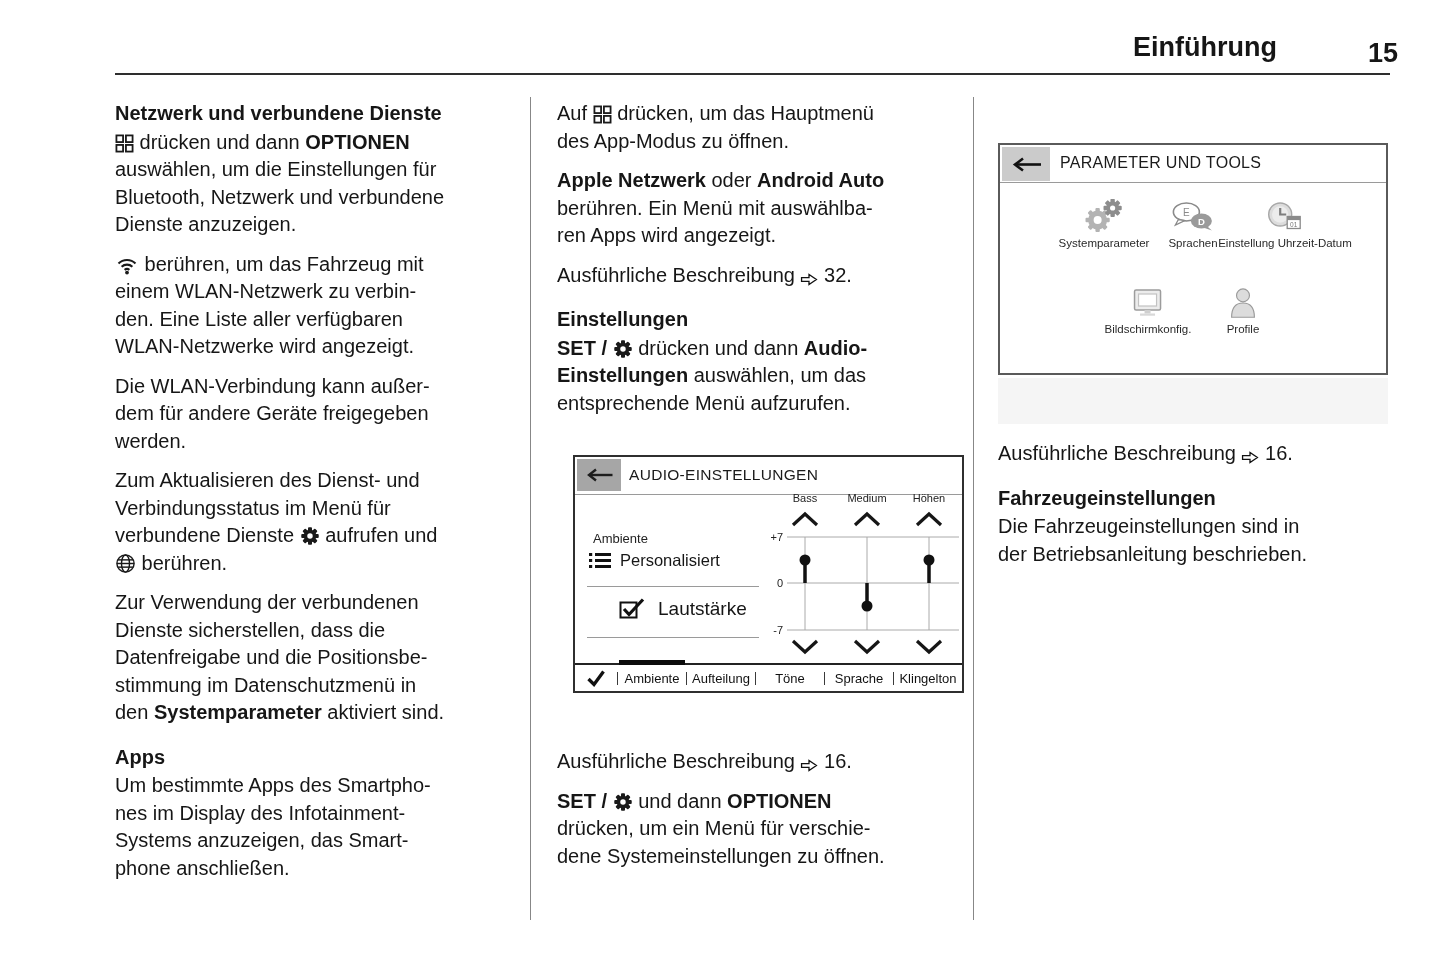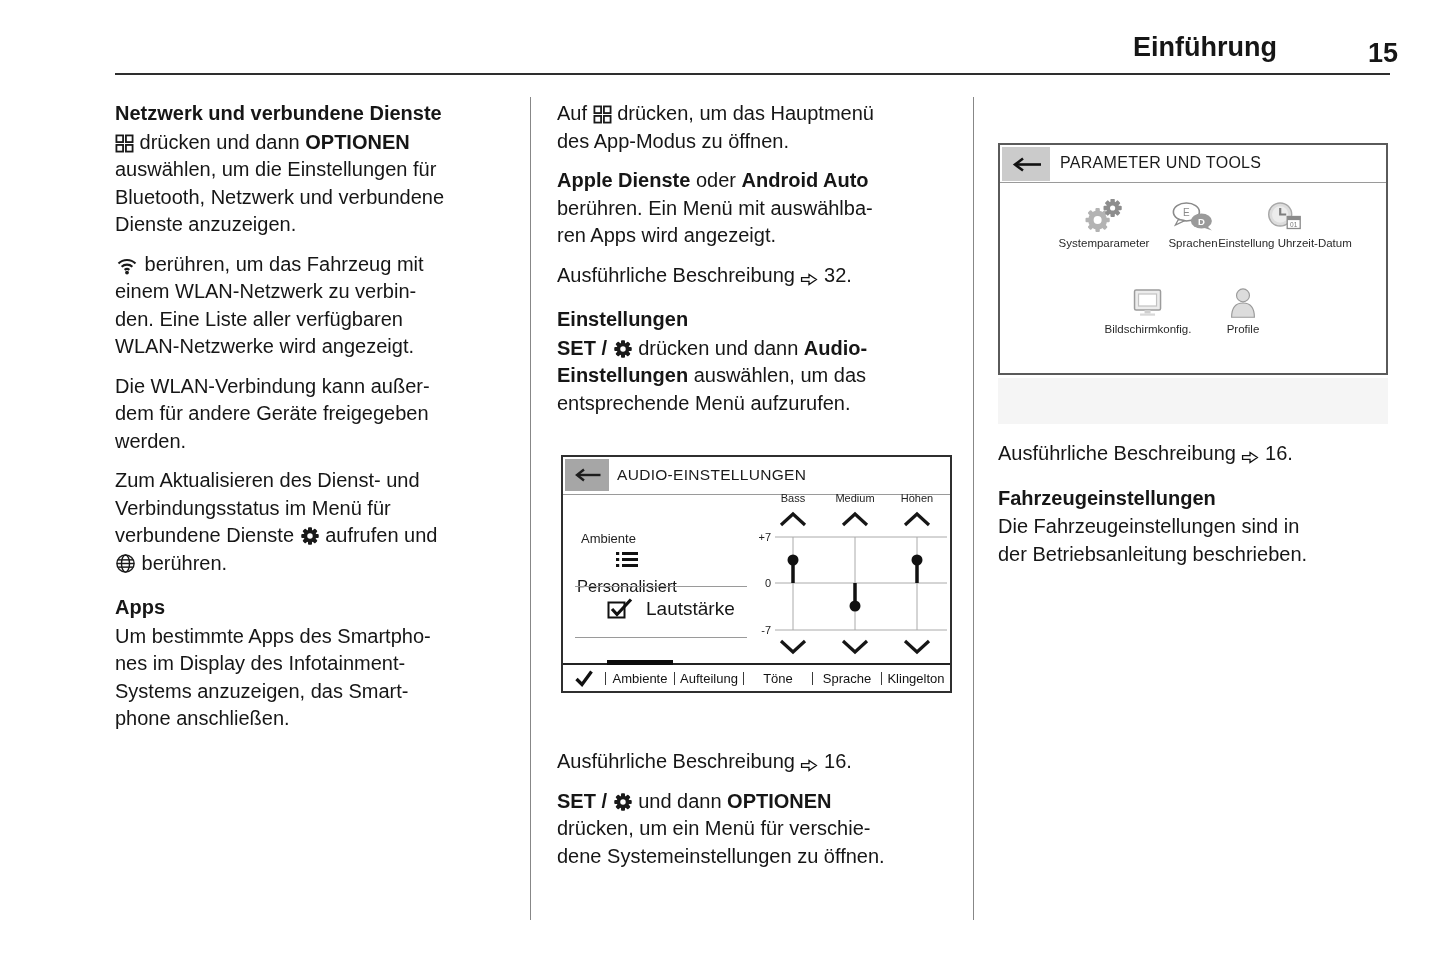--- a/index.html
+++ b/index.html
@@ -11,34 +11,34 @@
   .pg-rule{position:absolute;top:73px;left:115px;right:55px;border-top:2px solid #2e2e2e;}
   
   .vdiv{position:absolute;top:97px;height:823px;width:1px;background:#878787;}
   .col{position:absolute;top:100px;width:396px;}
   .col1{left:115px;} .col2{left:557px;} .col3{left:998px;}
   .p{font-size:20px;line-height:27.5px;margin:0 0 12px;}
   .h{font-size:20px;line-height:27.5px;font-weight:bold;margin:17px 0 1px;}
   .col .h:first-child{margin-top:0;}
   .ic{display:inline-block;vertical-align:-4px;line-height:0;}
   
-  #fig-audio{margin:38px 4px 55px;}
+  #fig-audio{margin:38px 16px 55px;}
   #fig-params{margin:43px 0 16px;}
   .panel{position:relative;background:#fff;}
   .audio-panel{width:387px;height:234px;border:2px solid #2f2f2f;}
   .params-panel{width:386px;height:228px;border:2px solid #5a5a5a;}
   .panel-header{position:absolute;top:0;left:0;right:0;height:37px;border-bottom:1px solid #9a9a9a;}
   .back-btn{position:absolute;top:2px;left:2px;display:flex;align-items:center;justify-content:center;}
   .audio-back{width:44px;height:32px;background:#a6a6a6;}
   .params-back{width:48px;height:34px;background:#cbcbcb;}
   .panel-title{position:absolute;top:9px;font-size:15.5px;letter-spacing:.3px;color:#1b1b1b;white-space:nowrap;text-align:center;}
   .audio-panel .panel-title{left:54px;}
   .params-panel .panel-title{left:60px;font-size:16px;}
   .amb-label{position:absolute;left:18px;top:74px;font-size:13px;color:#222;}
-  .pers-row{position:absolute;left:14px;top:94px;display:flex;align-items:center;gap:9px;font-size:16.5px;flex-direction:column;}
+  .pers-row{position:absolute;left:14px;top:94px;display:flex;align-items:center;gap:9px;font-size:16.5px;}
   .vol-row{position:absolute;left:44px;top:140px;display:flex;align-items:center;gap:13px;font-size:19px;}
   .hr{position:absolute;left:12px;width:172px;border-top:1px solid #9a9a9a;}
   .hr1{top:129px;} .hr2{top:180px;}
   #eq-svg{position:absolute;left:190px;top:28px;}
   svg text{font-family:"Liberation Sans",sans-serif;}
   .tabbar{position:absolute;left:0;right:0;bottom:0;height:26px;border-top:2px solid #232323;
           display:flex;align-items:center;background:#fff;}
   .tab-check{width:42px;display:flex;align-items:center;justify-content:center;}
   .tab{flex:1;text-align:center;font-size:13px;color:#111;position:relative;padding-top:1px;cursor:default;}
   .tab.active::before{content:"";position:absolute;top:-10px;left:1px;right:1px;height:5px;background:#0c0c0c;}
@@ -91,33 +91,34 @@
             <circle cx="11" cy="11" r="3" fill="#fff"></circle>
           </svg></span> aufrufen und<br><span class="ic"><svg width="21" height="21" viewBox="0 0 22 22">
             <g fill="none" stroke="#1a1a1a" stroke-width="1.5">
               <circle cx="11" cy="11" r="9"></circle>
               <ellipse cx="11" cy="11" rx="4.2" ry="9"></ellipse>
               <line x1="3" y1="7.2" x2="19" y2="7.2"></line>
               <line x1="2" y1="11" x2="20" y2="11"></line>
               <line x1="3" y1="14.8" x2="19" y2="14.8"></line>
             </g>
           </svg></span> berühren.</div>
+      <div class="p">Zur Verwendung der verbundenen<br>Dienste sicherstellen, dass die<br>Datenfreigabe und die Positionsbe-<br>stimmung im Datenschutzmenü in<br>den <b>Systemparameter</b> aktiviert sind.</div>
       <div class="h">Apps</div>
       <div class="p">Um bestimmte Apps des Smartpho-<br>nes im Display des Infotainment-<br>Systems anzuzeigen, das Smart-<br>phone anschließen.</div>
     </div>
   <div class="col col2">
       <div class="p">Auf <span class="ic"><svg width="19" height="19" viewBox="0 0 20 20">
             <g fill="none" stroke="#1a1a1a" stroke-width="1.9">
               <rect x="1.5" y="1.5" width="7" height="7"></rect>
               <rect x="11.5" y="1.5" width="7" height="7"></rect>
               <rect x="1.5" y="11.5" width="7" height="7"></rect>
               <rect x="11.5" y="11.5" width="7" height="7"></rect>
             </g>
           </svg></span> drücken, um das Hauptmenü<br>des App-Modus zu öffnen.</div>
-      <div class="p"><b>Apple Dienste</b> oder <b>Android Auto</b><br>berühren. Ein Menü mit auswählba-<br>ren Apps wird angezeigt.</div>
+      <div class="p"><b>Apple Netzwerk</b> oder <b>Android Auto</b><br>berühren. Ein Menü mit auswählba-<br>ren Apps wird angezeigt.</div>
       <div class="p">Ausführliche Beschreibung <span class="ic"><svg width="18" height="13" viewBox="0 0 19 14">
             <path d="M1.5 5 H9.5 V1.5 L17.5 7 L9.5 12.5 V9 H1.5 Z" fill="#fff" stroke="#111" stroke-width="1.4"></path>
           </svg></span> 32.</div>
       <div class="h">Einstellungen</div>
       <div class="p"><b>SET / </b><span class="ic"><svg width="20" height="20" viewBox="0 0 22 22">
             <rect x="8.8" y="1.4" width="4.4" height="5.2" rx="1" transform="rotate(0 11 11)" fill="#1a1a1a"></rect>
             <rect x="8.8" y="1.4" width="4.4" height="5.2" rx="1" transform="rotate(45 11 11)" fill="#1a1a1a"></rect>
             <rect x="8.8" y="1.4" width="4.4" height="5.2" rx="1" transform="rotate(90 11 11)" fill="#1a1a1a"></rect>
             <rect x="8.8" y="1.4" width="4.4" height="5.2" rx="1" transform="rotate(135 11 11)" fill="#1a1a1a"></rect>
             <rect x="8.8" y="1.4" width="4.4" height="5.2" rx="1" transform="rotate(180 11 11)" fill="#1a1a1a"></rect>

